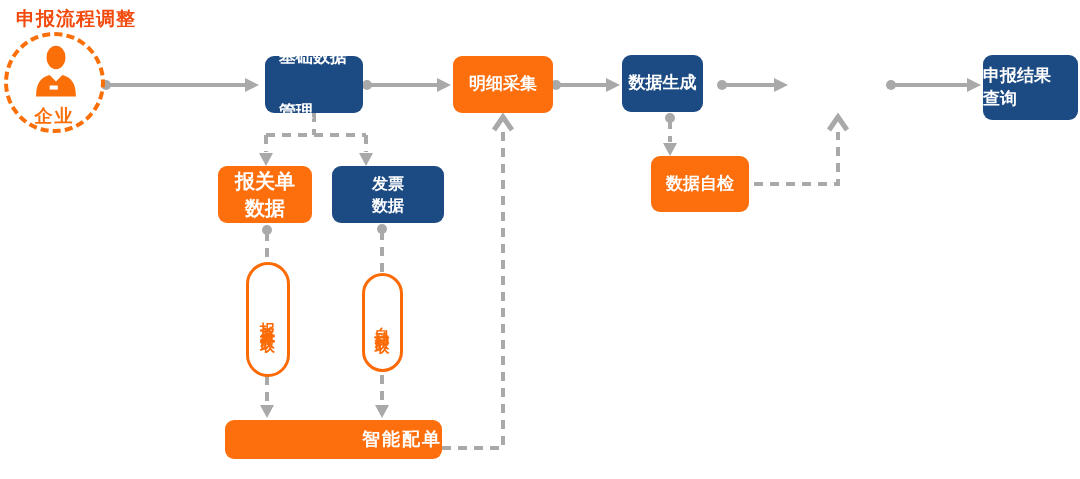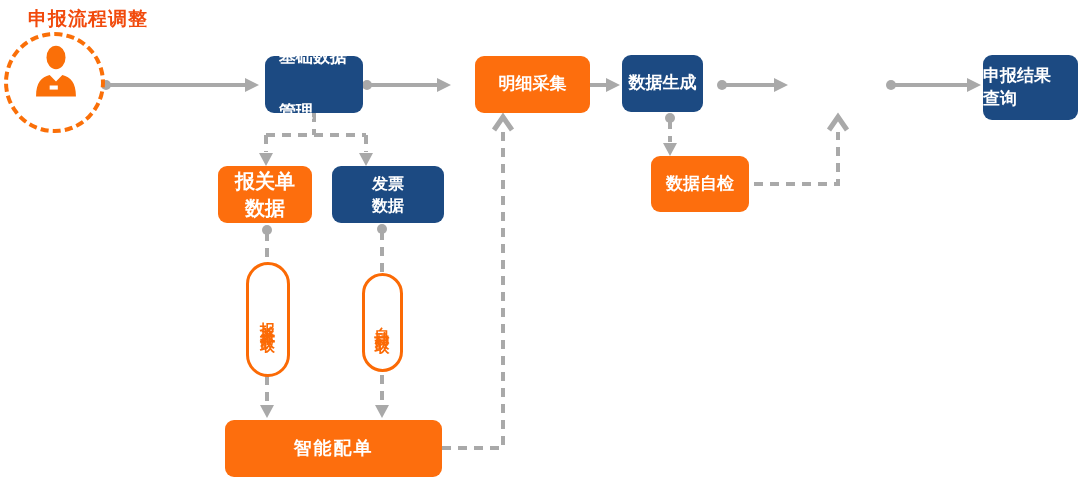--- a/index.html
+++ b/index.html
@@ -3,21 +3,21 @@
 <meta charset="utf-8">
 <style>
   html,body{margin:0;padding:0;background:#fff;}
   .canvas{
     position:relative;width:1080px;height:479px;background:#ffffff;
     font-family:"Liberation Sans", sans-serif;overflow:hidden;
   }
   .connectors{position:absolute;left:0;top:0;z-index:1;}
   .title{
     position:absolute;left:16px;top:6px;z-index:3;
-    font-size:19px;font-weight:bold;color:#F14A0C;letter-spacing:1px;margin-left:12px;
+    font-size:19px;font-weight:bold;color:#F14A0C;letter-spacing:1px;
   }
   .actor{
     position:absolute;left:4px;top:32px;width:101px;height:101px;z-index:2;
     border:4px dashed #FA6F08;border-radius:50%;box-sizing:border-box;
   }
   .actor svg{position:absolute;left:19px;top:6px;}
   .actor-label{
     position:absolute;left:0;right:0;top:68px;text-align:center;
     font-size:18px;font-weight:bold;color:#FA6F08;letter-spacing:2px;
   }
@@ -117,28 +117,29 @@
   <div class="title">申报流程调整</div>
 
   <div class="actor">
     <svg width="58" height="58" viewBox="0 0 64 64">
       <g fill="#FA6F08">
         <ellipse cx="32" cy="17" rx="10.5" ry="13"></ellipse>
         <path d="M10,60 C10,45 16,38.5 25,36.5 L32,43.5 L39,36.5 C48,38.5 54,45 54,60 Z"></path>
       </g>
       <rect x="25" y="48" width="9" height="4.5" fill="#ffffff"></rect>
     </svg>
+    <div class="actor-label">企业</div>
   </div>
 
   <div class="node navy left" style="left:265px;top:56px;width:98px;height:57px;gap:32px;">
     <div>基础数据</div>
     <div>管理</div>
   </div>
 
-  <div class="node orange center" style="left:475px;top:56px;width:115px;height:57px;">
+  <div class="node orange center" style="left:453px;top:56px;width:100px;height:57px;">
     <div>明细采集</div>
   </div>
 
   <div class="node navy center" style="left:622px;top:55px;width:81px;height:57px;">
     <div>数据生成</div>
   </div>
 
 
   <div class="node navy left" style="left:983px;top:55px;width:95px;height:65px;padding-left:0;">
     <div>申报结果</div>
@@ -160,17 +161,17 @@
   </div>
 
   <div class="pill" style="left:246px;top:262px;width:44px;height:115px;">
     <span>报关单获取</span>
   </div>
 
   <div class="pill" style="left:362px;top:273px;width:41px;height:99px;">
     <span>自动获取</span>
   </div>
 
-  <div class="node orange center" style="left:225px;top:420px;width:217px;height:57px;font-size:18px;letter-spacing:2px;">
+  <div class="node orange center" style="left:225px;top:420px;width:217px;height:39px;font-size:18px;letter-spacing:2px;align-items:flex-end;">
     <div>智能配单</div>
   </div>
 
 </div>
 
 </body></html>

